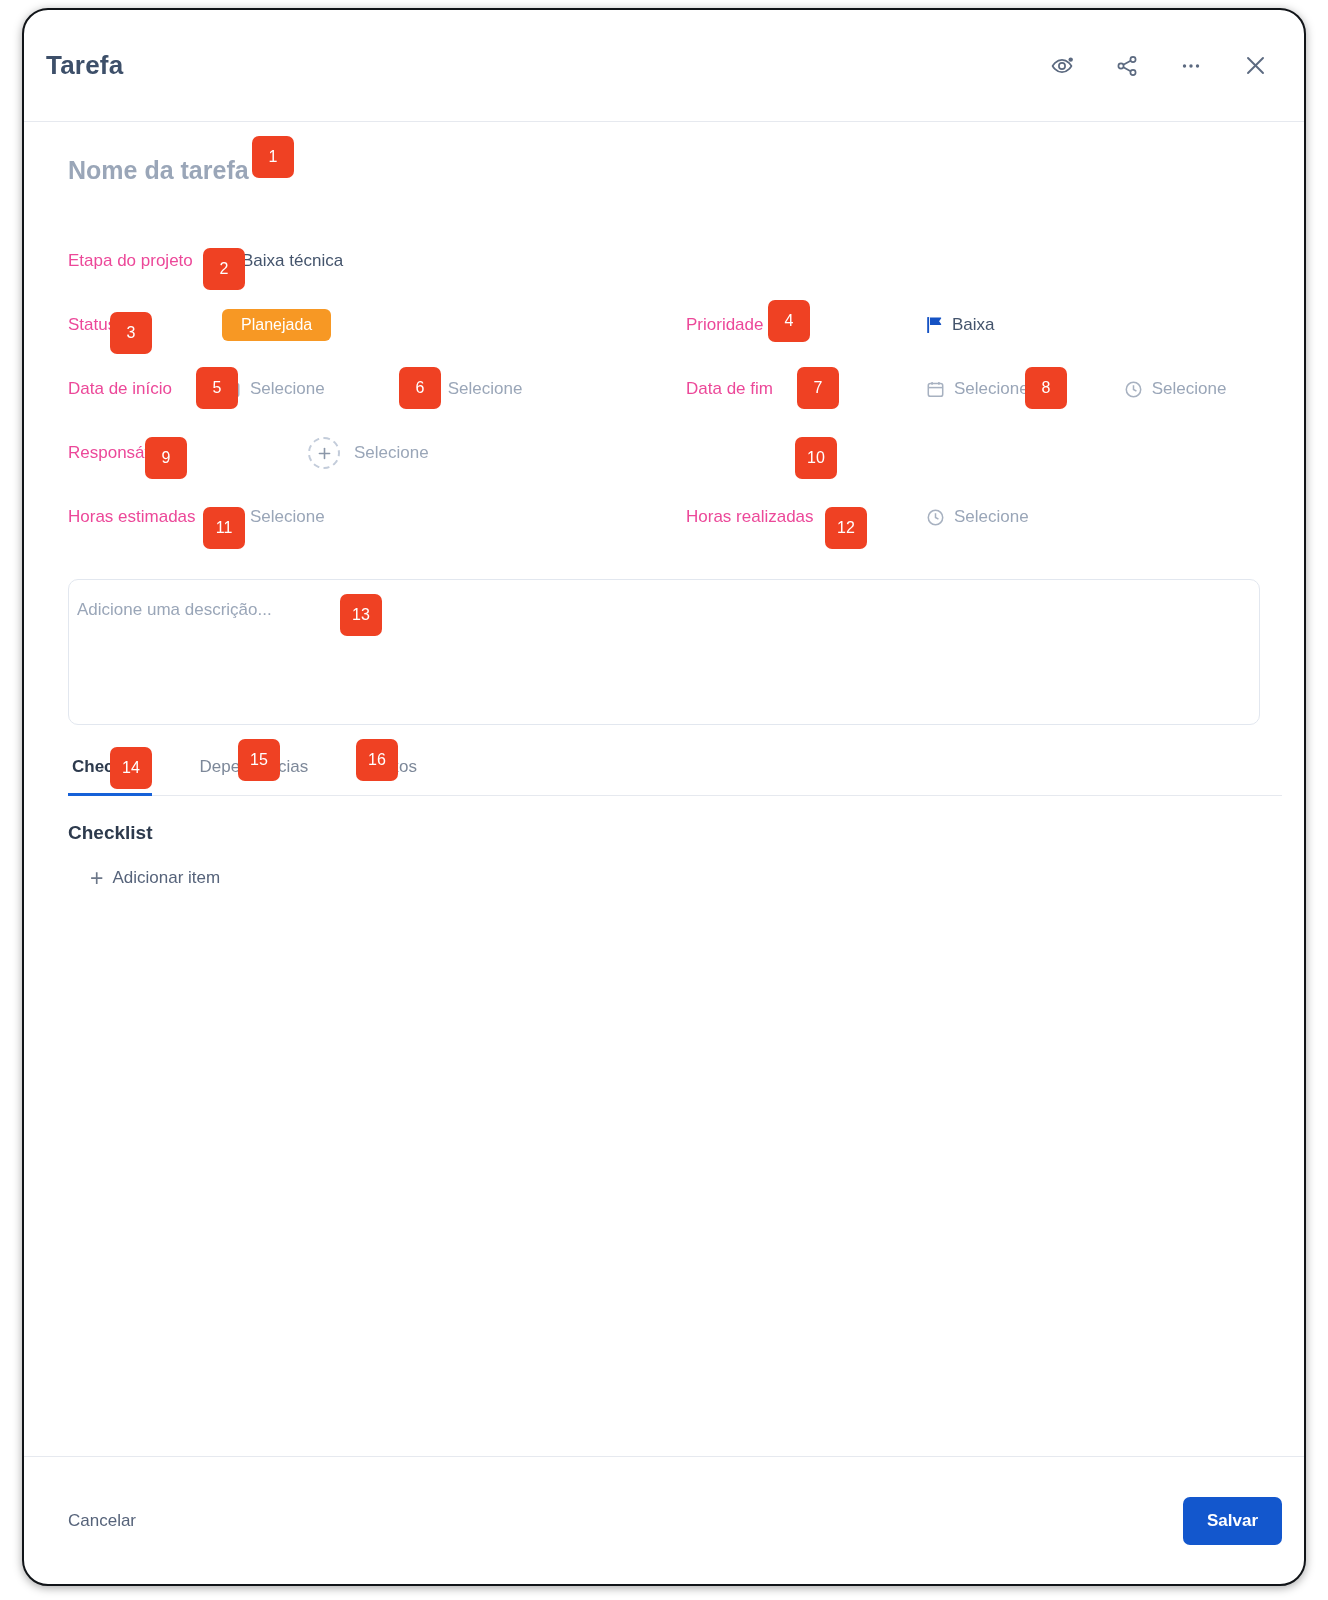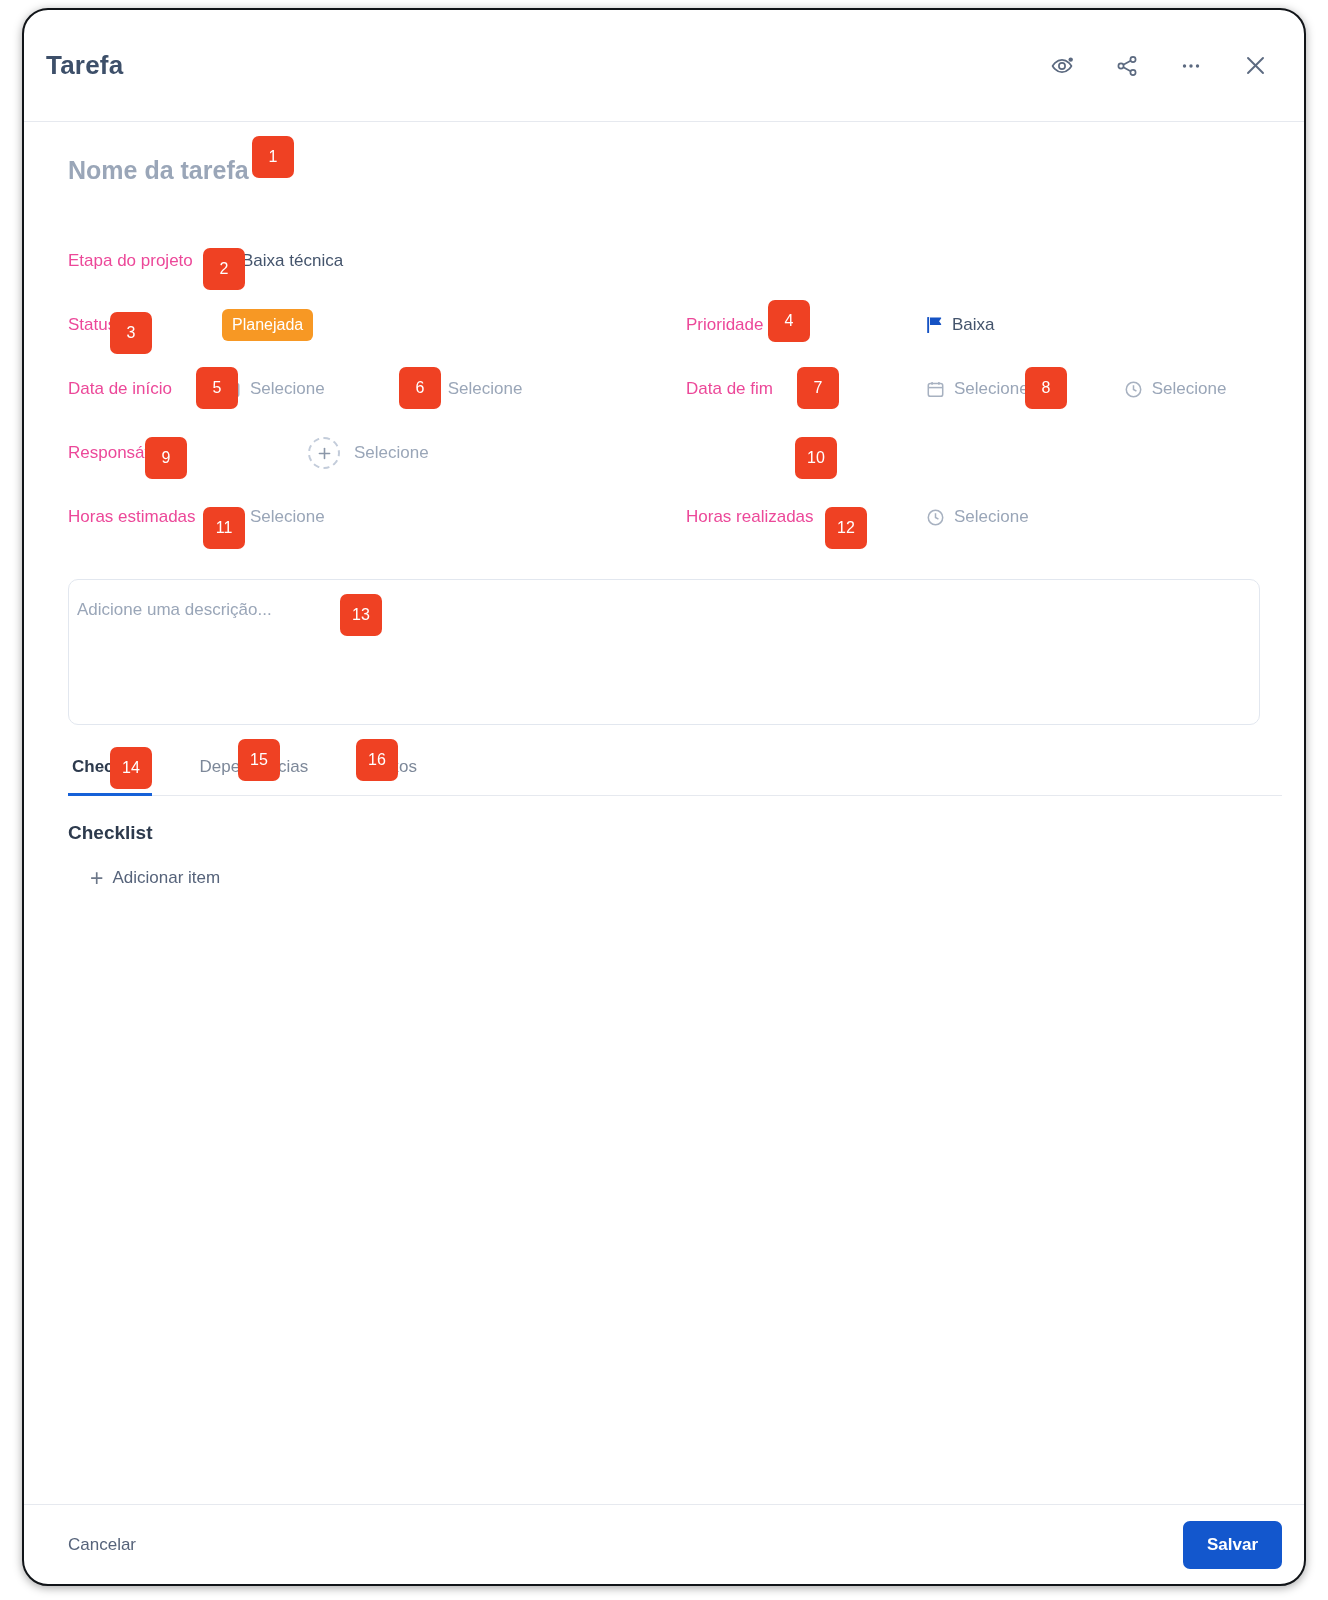--- a/index.html
+++ b/index.html
@@ -77,21 +77,21 @@
   .fvalue .sub { display: flex; align-items: center; gap: 9px; }
   .gap-lg { margin-left: 86px; }
 
   .dot-blue {
     width: 11px; height: 11px; border-radius: 50%;
     background: #3b82f6; display: inline-block;
   }
   .badge-status {
     background: #f79824; color: #ffffff;
     font-size: 16px; font-weight: 500;
-    padding: 7px 10px; border-radius: 6px;
+    padding: 7px 19px; border-radius: 6px;
     display: inline-block;
   }
   .flag { color: #1552c4; display:flex; align-items:center; }
   .plus-circle {
     width: 32px; height: 32px; border-radius: 50%;
     border: 2px dashed #c3ccda;
     display: flex; align-items: center; justify-content: center;
     color: #8b97a9;
   }
   .ic { color: #a7b1c0; display: flex; align-items: center; }
@@ -131,21 +131,21 @@
     margin: 24px 0 0 44px;
     font-size: 17px; color: #5b6валь;
     display: inline-flex; align-items: center; gap: 9px;
     color: #56637a; cursor: pointer;
   }
   .add-item .pl { font-size: 23px; line-height: 0.8; color: #6c7789; }
 
   
   .footer {
     position: absolute; left: 0; right: 0; bottom: 0;
-    height: 80px;
+    height: 128px;
     border-top: 1px solid #e6e9ef;
     display: flex; align-items: center;
     padding: 0 22px;
   }
   .cancel {
     font-size: 17px; color: #56637a; cursor: pointer;
     margin-left: 22px;
   }
   .save {
     margin-left: auto;

